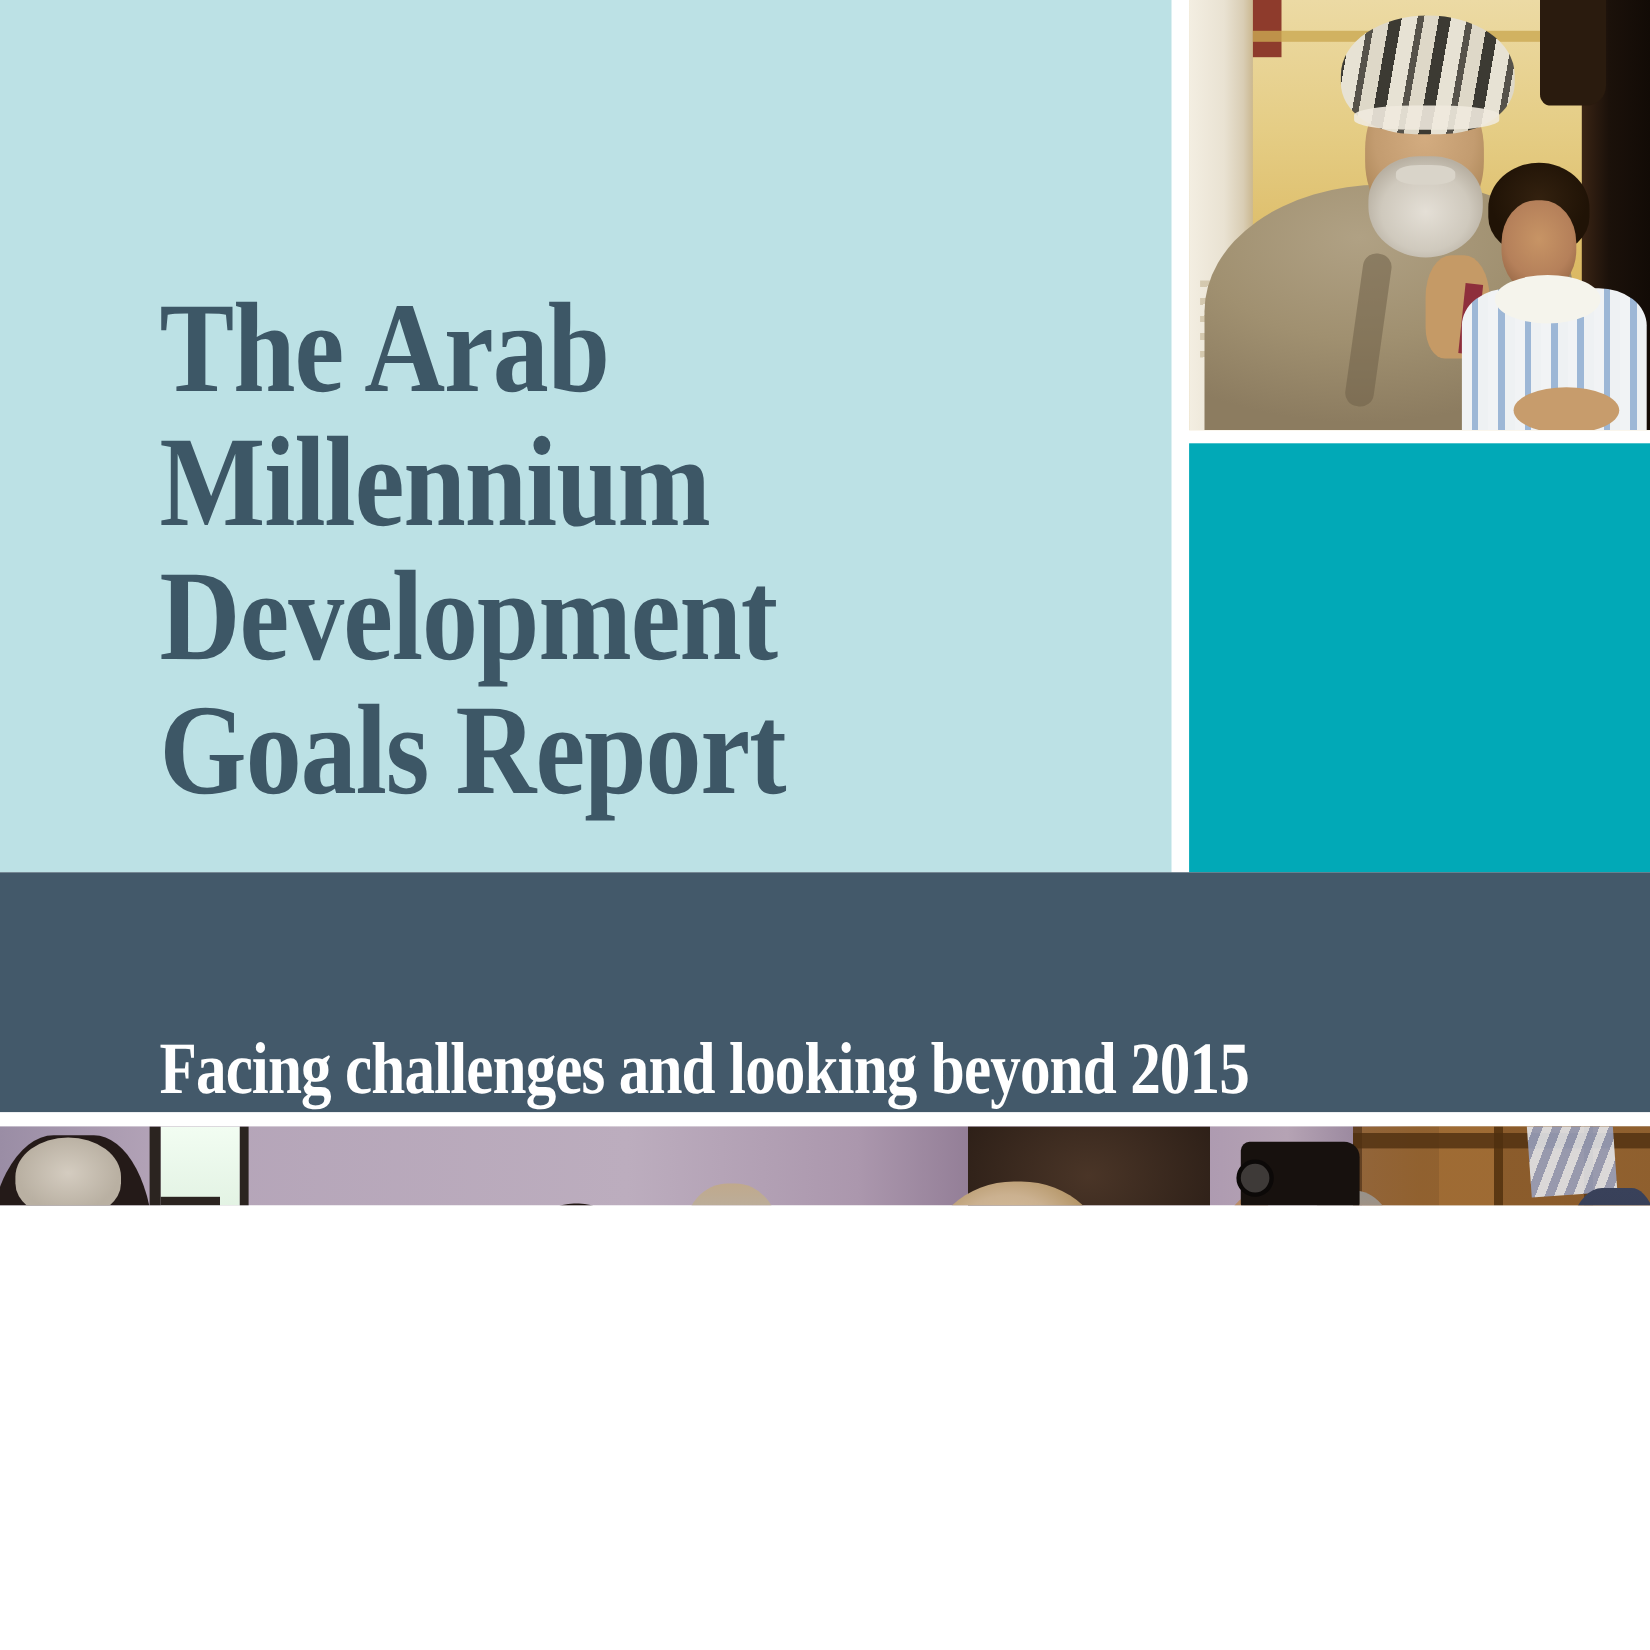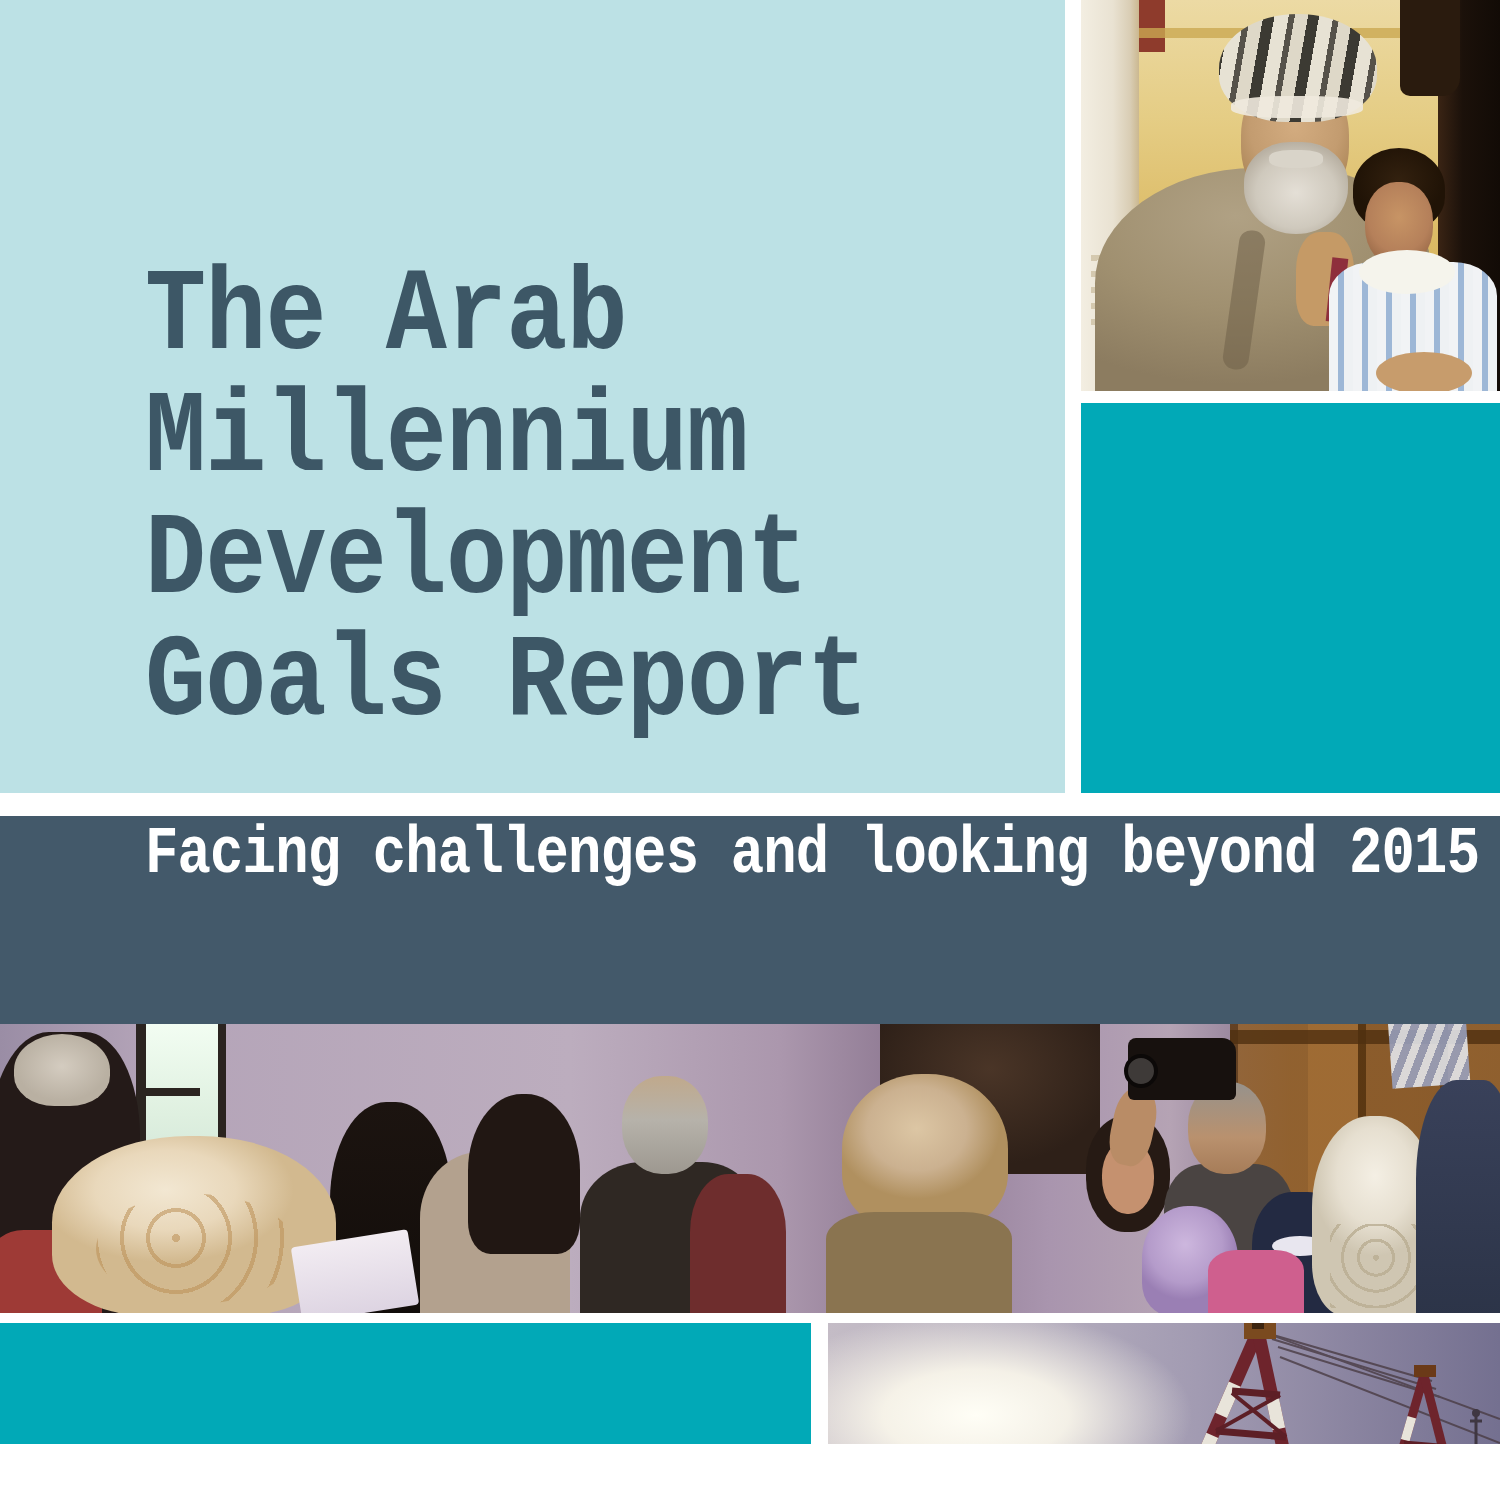--- a/index.html
+++ b/index.html
@@ -1,24 +1,24 @@
 <!DOCTYPE html>
 <html><head>
 <meta charset="utf-8">
 <style>
   html,body{margin:0;padding:0;background:#ffffff;}
   .canvas{
-    position:relative;width:1500px;height:1444px;background:#ffffff;overflow:hidden;
-    font-family:Liberation Mono, monospace;
+    position:relative;width:1500px;height:1096px;background:#ffffff;overflow:hidden;
+    font-family:Liberation Serif, serif;
   }
   
   .panel-pale{position:absolute;left:0;top:0;width:1065px;height:793px;background:#bce1e5;}
   .panel-teal-right{position:absolute;left:1081px;top:403px;width:419px;height:390px;background:#01a9b7;}
   .panel-teal-bottom{position:absolute;left:0;top:1323px;width:811px;height:177px;background:#01a9b7;}
-  .band-slate{position:absolute;left:0;top:816px;width:1500px;height:218px;background:#43596a;display:flex;align-items:flex-start;}
+  .band-slate{position:absolute;left:0;top:793px;width:1500px;height:218px;background:#43596a;display:flex;align-items:flex-end;}
 
   
   .title{
     position:absolute;left:145px;top:256px;color:#3d5766;font-weight:bold;
     font-size:117px;line-height:122px;letter-spacing:-1px;
     transform:scaleX(.87);transform-origin:left top;white-space:nowrap;
   }
   .subtitle{
     margin-left:145px;color:#ffffff;font-weight:bold;font-size:67px;letter-spacing:-1px;
     transform:scaleX(.83);transform-origin:left center;white-space:nowrap;

